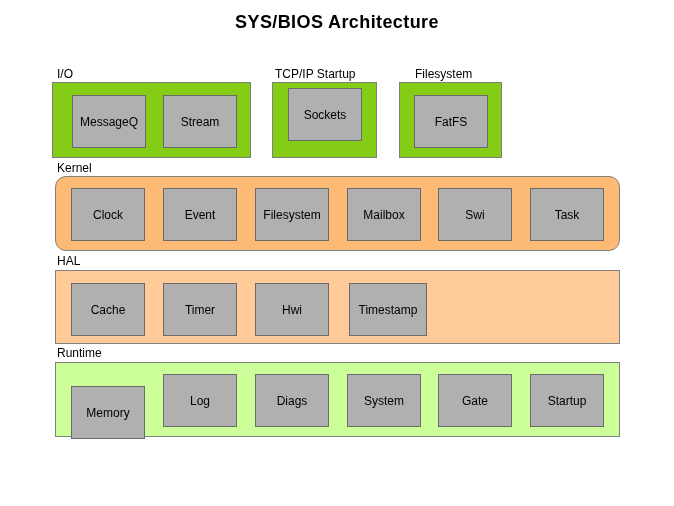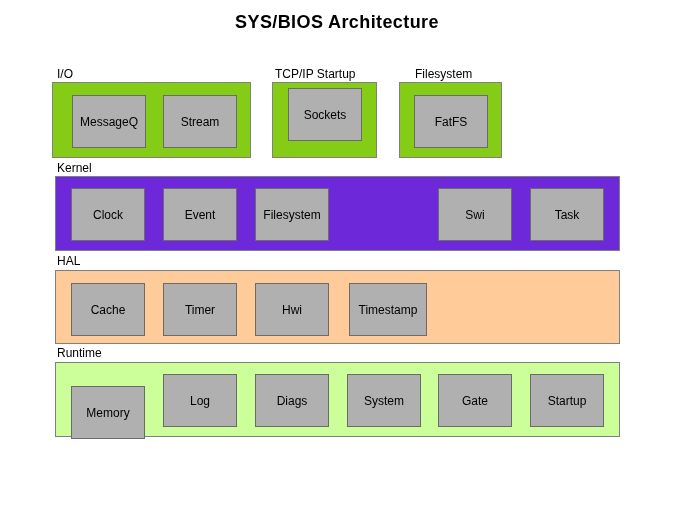--- a/index.html
+++ b/index.html
@@ -61,24 +61,25 @@
   <div class="outline-box tcp-box">
     <div class="module" style="left:15px; top:5px;">Sockets</div>
   </div>
 
   <div class="section-label fs-label">Filesystem</div>
   <div class="outline-box fs-box">
     <div class="module" style="left:14px; top:12px;">FatFS</div>
   </div>
 
   <div class="section-label kernel-label">Kernel</div>
-  <div class="band kernel-band" style="background-color: #6d28d9;">
+  <div class="band kernel-band" style="background-color: #fdba74; border-radius: 11px;">
     <div class="module" style="left:15px;  top:11px;">Clock</div>
     <div class="module" style="left:107px; top:11px;">Event</div>
     <div class="module" style="left:199px; top:11px;">Filesystem</div>
+    <div class="module" style="left:291px; top:11px;">Mailbox</div>
     <div class="module" style="left:382px; top:11px;">Swi</div>
     <div class="module" style="left:474px; top:11px;">Task</div>
   </div>
 
   <div class="section-label hal-label">HAL</div>
   <div class="band hal-band" style="background-color: rgb(255, 204, 153);">
     <div class="module" style="left:15px;  top:12px;">Cache</div>
     <div class="module" style="left:107px; top:12px;">Timer</div>
     <div class="module" style="left:199px; top:12px;">Hwi</div>
     <div class="module wide" style="left:293px; top:12px;">Timestamp</div>

